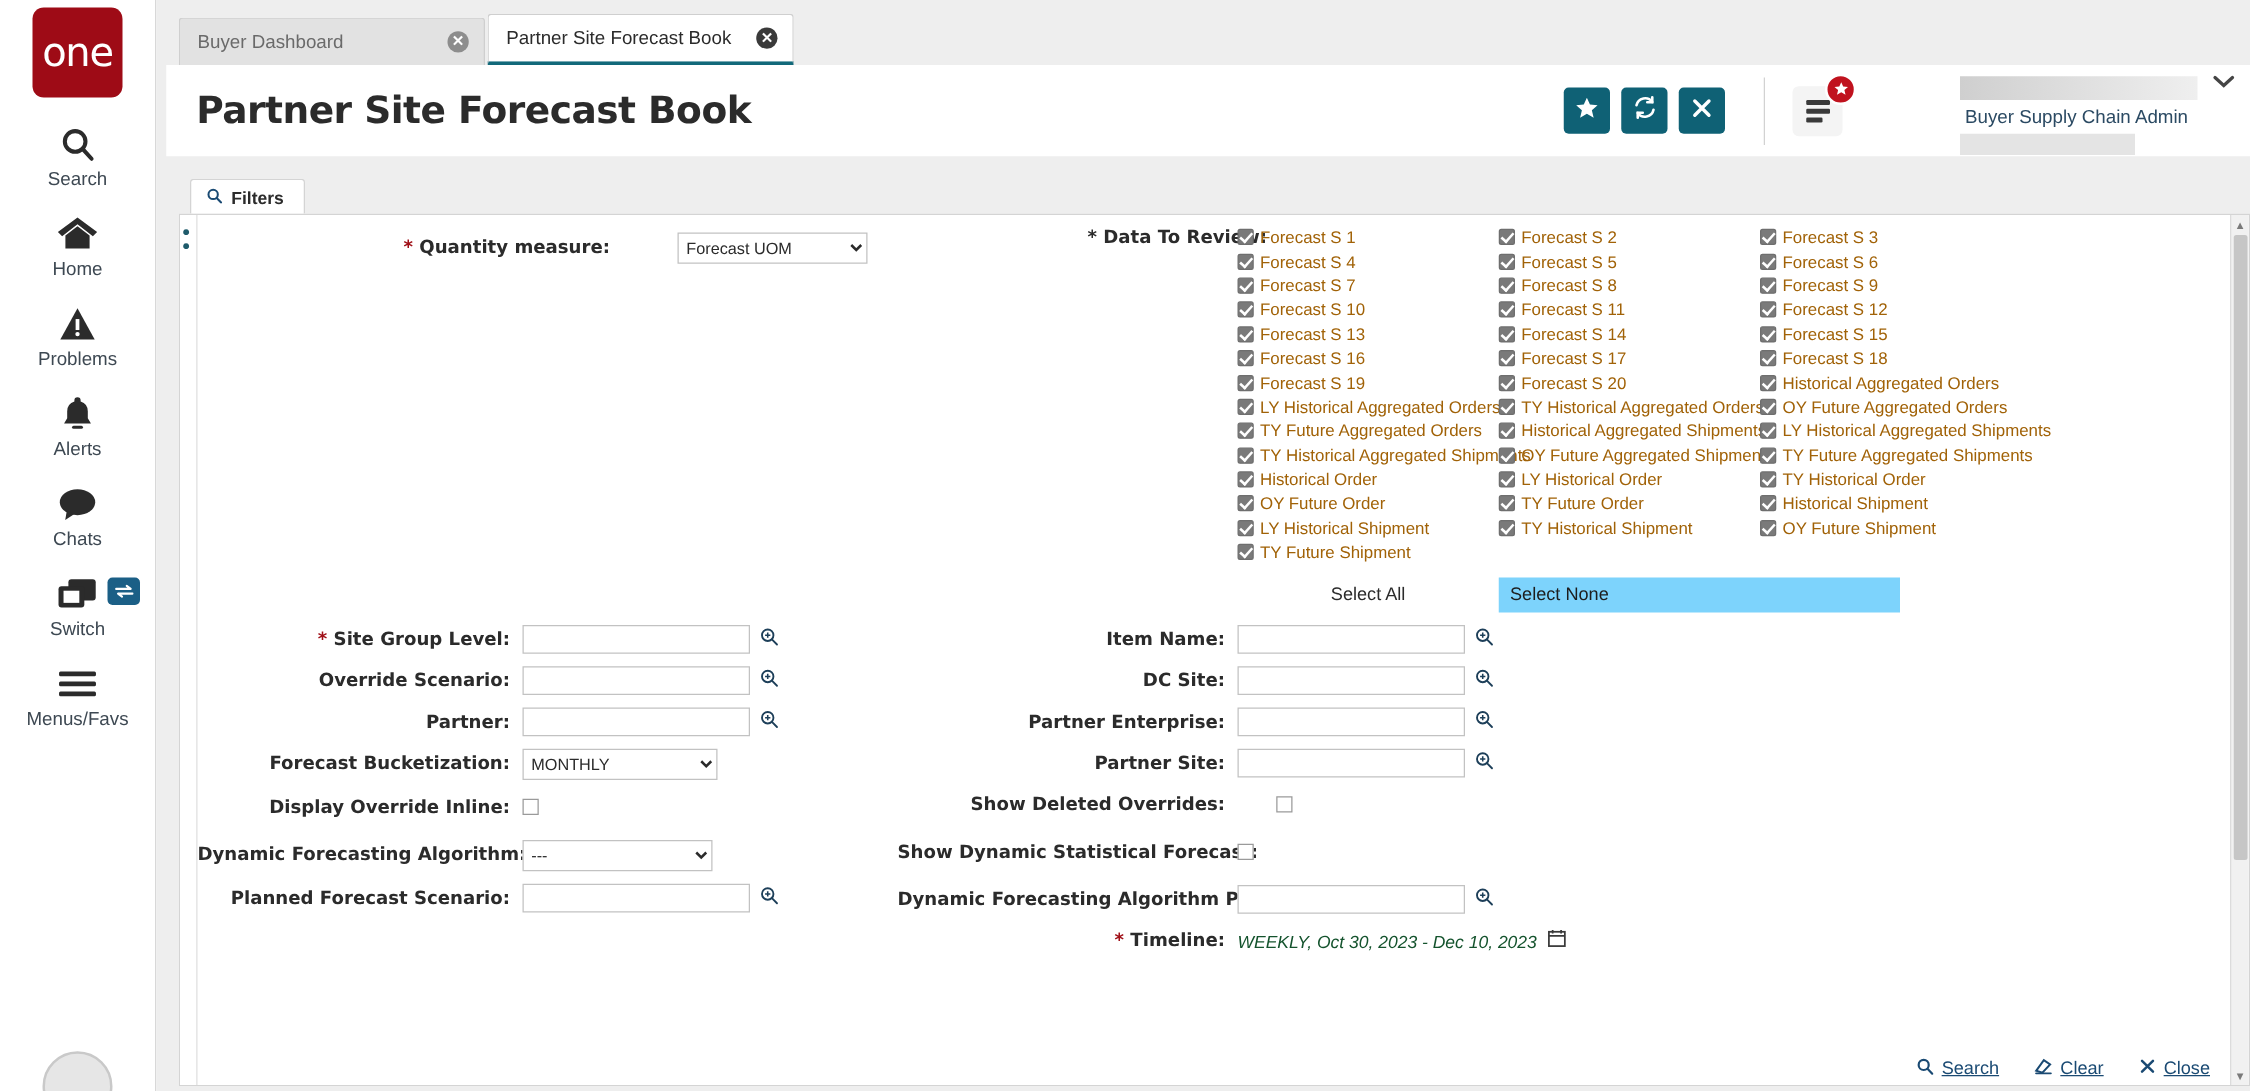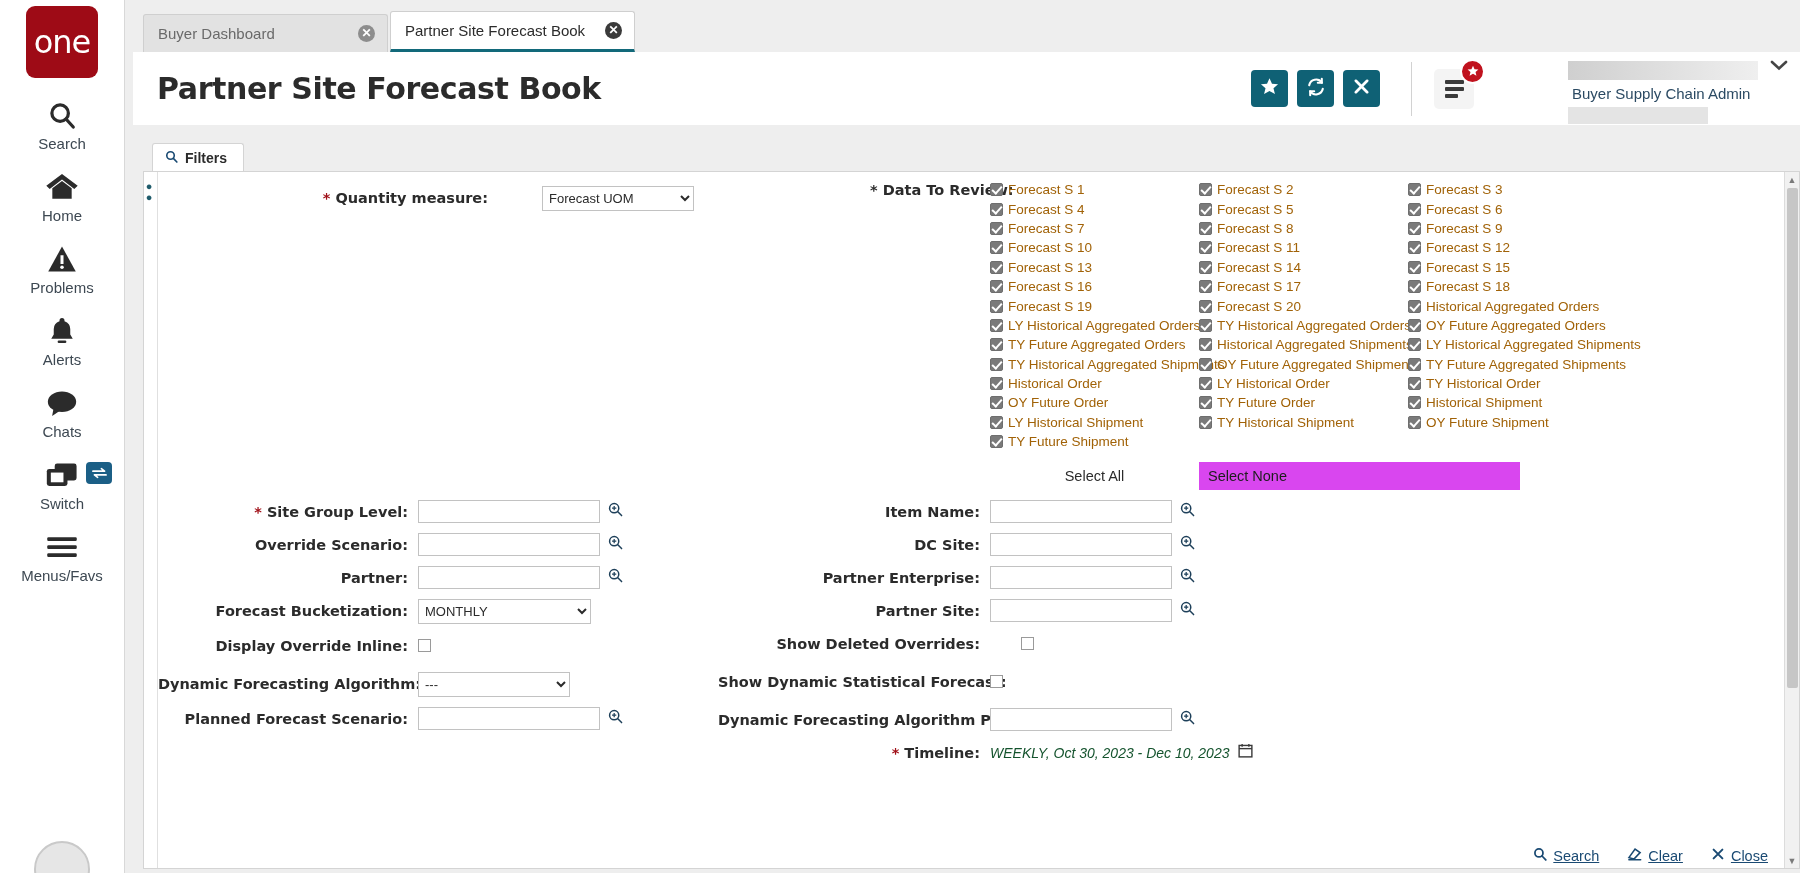--- a/index.html
+++ b/index.html
@@ -441,21 +441,21 @@
     margin-left: 120px;
     text-align: center;
     font-size: 14.5px;
     color: #2b2b2b;
     padding: 6px 0;
     cursor: pointer;
     font-family: "Liberation Sans", sans-serif;
   }
   .btn-selectnone {
     width: 321px;
-    background: #d946ef;
+    background: #7dd3fc;
     color: #1d1d1d;
     font-size: 14.5px;
     padding: 6px 0 6px 9px;
     cursor: pointer;
     font-family: "Liberation Sans", sans-serif;
   }
 
   
   .left-forms {
     position: absolute;
@@ -908,21 +908,21 @@
                 <span class="mag">
                   <svg width="15" height="15" viewBox="0 0 17 17" fill="none" stroke="#1d3f59" stroke-width="1.7">
                     <circle cx="7" cy="7" r="5.2"></circle>
                     <line x1="10.8" y1="10.8" x2="15.4" y2="15.4" stroke-linecap="round"></line>
                     <path d="M7 4.6 V9.4 M4.6 7 H9.4" stroke-width="1.4"></path>
                   </svg>
                 </span>
               </div>
               <div class="row">
                 <div class="lbl"><span>Forecast Bucketization:</span></div>
-                <select class="inp" style="width: 173px;"><option>MONTHLY</option></select>
+                <select class="inp" style="width: 156px;"><option>MONTHLY</option></select>
               </div>
               <div class="row" style="margin-bottom: 18px;">
                 <div class="lbl"><span>Display Override Inline:</span></div>
                 <span class="cbx" style="margin-top: 5px;"></span>
               </div>
               <div class="row">
                 <div class="lbl"><span>Dynamic Forecasting Algorithm:</span></div>
                 <select class="inp" style="width: 152px;"><option>---</option></select>
               </div>
               <div class="row">

